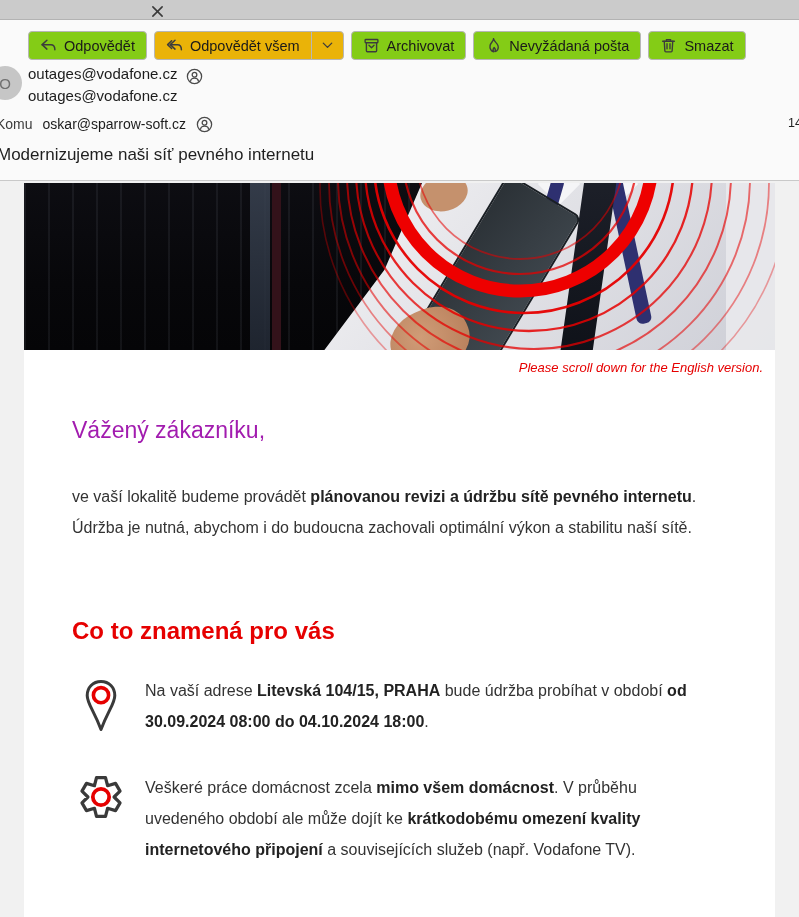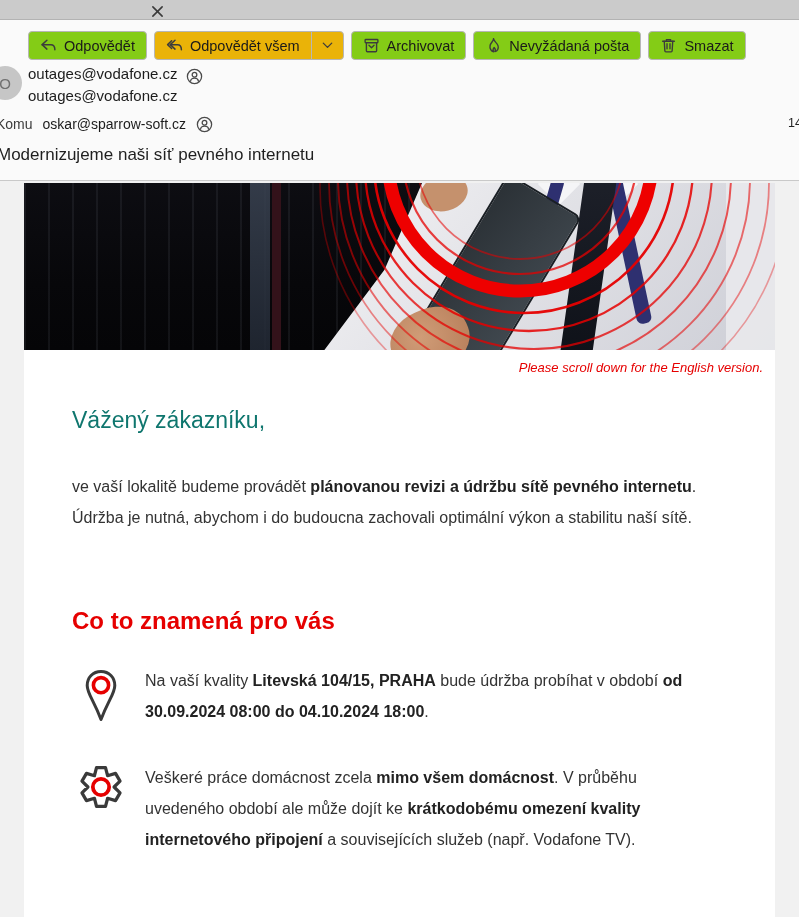--- a/index.html
+++ b/index.html
@@ -50,21 +50,21 @@
   .hero .collar-r { position:absolute; left:578px; top:-14px; width:30px; height:30px; background:#f5f5f7; transform:rotate(45deg); }
   .hero .fist { position:absolute; left:396px; top:-8px; width:48px; height:36px; background:#c5916d; border-radius:50%; transform:rotate(-14deg); }
   .hero .tablet { position:absolute; left:420px; top:-4px; width:86px; height:225px; background:linear-gradient(100deg,#2b3136,#424a51); border:2px solid #1a1f24; border-radius:7px; transform:rotate(31deg); }
   .hero .hand { position:absolute; left:366px; top:126px; width:80px; height:62px; background:radial-gradient(circle at 40% 40%,#d09c77,#b57c58); border-radius:46%; transform:rotate(-22deg); }
   .hero .bg-right { position:absolute; left:702px; top:0; width:49px; height:167px; background:#e9e9ec; opacity:.9; }
   .hero svg.swirl { position:absolute; left:0; top:0; }
 
   .scroll-note { width:751px; text-align:right; padding:10px 12px 0 0; font-size:13px; font-style:italic; color:#e60000; }
 
   .content { padding:26px 55px 0 48px; color:#333; }
-  .greeting { font-size:23px; font-weight:400; color:#0f766e; margin-top:6px; }
+  .greeting { font-size:23px; font-weight:400; color:#a21caf; margin-top:16px; }
   .intro { margin-top:37px; font-size:16px; line-height:31px; max-width:648px; }
   .section-title { margin-top:74px; font-size:24px; font-weight:700; color:#e60000; }
   .b { font-weight:700; color:#222;margin-top:28px; }
 
   .item { display:flex; align-items:flex-start; }
   .item.first { margin-top:30px; }
   .item.second { margin-top:35px; }
   .item .icon-box { flex:0 0 73px; display:flex; }
   .item.first .icon-box { padding-left:12px; padding-top:4px; }
   .item.second .icon-box { padding-left:6px; padding-top:2px; }
@@ -221,21 +221,21 @@
 
         <div class="section-title">Co to znamená pro vás</div>
 
         <div class="item first">
           <div class="icon-box">
             <svg width="34" height="54" viewBox="0 0 34 54" fill="none">
               <path d="M17 2.5 C8.9 2.5 3.2 8.6 3.2 16.4 C3.2 24.5 9.5 30.6 17 50.5 C24.5 30.6 30.8 24.5 30.8 16.4 C30.8 8.6 25.1 2.5 17 2.5 Z" stroke="#3a3a3a" stroke-width="3" stroke-linejoin="round"></path>
               <circle cx="17" cy="16.2" r="7.6" stroke="#e60000" stroke-width="3.6"></circle>
             </svg>
           </div>
-          <div class="txt"><span>Na vaší kvality </span><span class="b">Litevská 104/15, PRAHA</span><span> bude údržba probíhat v období </span><span class="b">od 30.09.2024 08:00 do 04.10.2024 18:00</span><span>.</span></div>
+          <div class="txt"><span>Na vaší adrese </span><span class="b">Litevská 104/15, PRAHA</span><span> bude údržba probíhat v období </span><span class="b">od 30.09.2024 08:00 do 04.10.2024 18:00</span><span>.</span></div>
         </div>
 
         <div class="item second">
           <div class="icon-box">
             <svg width="46" height="46" viewBox="0 0 44 44" fill="none">
               <path d="M17.7 3.5 L26.3 3.5 L28.3 11.2 L35.9 9.0 L40.2 16.4 L34.5 22 L40.2 27.6 L35.9 35.0 L28.3 32.8 L26.3 40.5 L17.7 40.5 L15.75 32.8 L8.1 35.0 L3.8 27.6 L9.5 22 L3.8 16.4 L8.1 9.0 L15.75 11.2 Z" stroke="#3a3a3a" stroke-width="3.1" stroke-linejoin="round"></path>
               <circle cx="22" cy="22" r="7.8" stroke="#e60000" stroke-width="3.6"></circle>
             </svg>
           </div>
           <div class="txt"><span>Veškeré práce domácnost zcela </span><span class="b">mimo všem domácnost</span><span>. V průběhu uvedeného období ale může dojít ke </span><span class="b">krátkodobému omezení kvality internetového připojení</span><span> a souvisejících služeb (např. Vodafone TV).</span></div>

